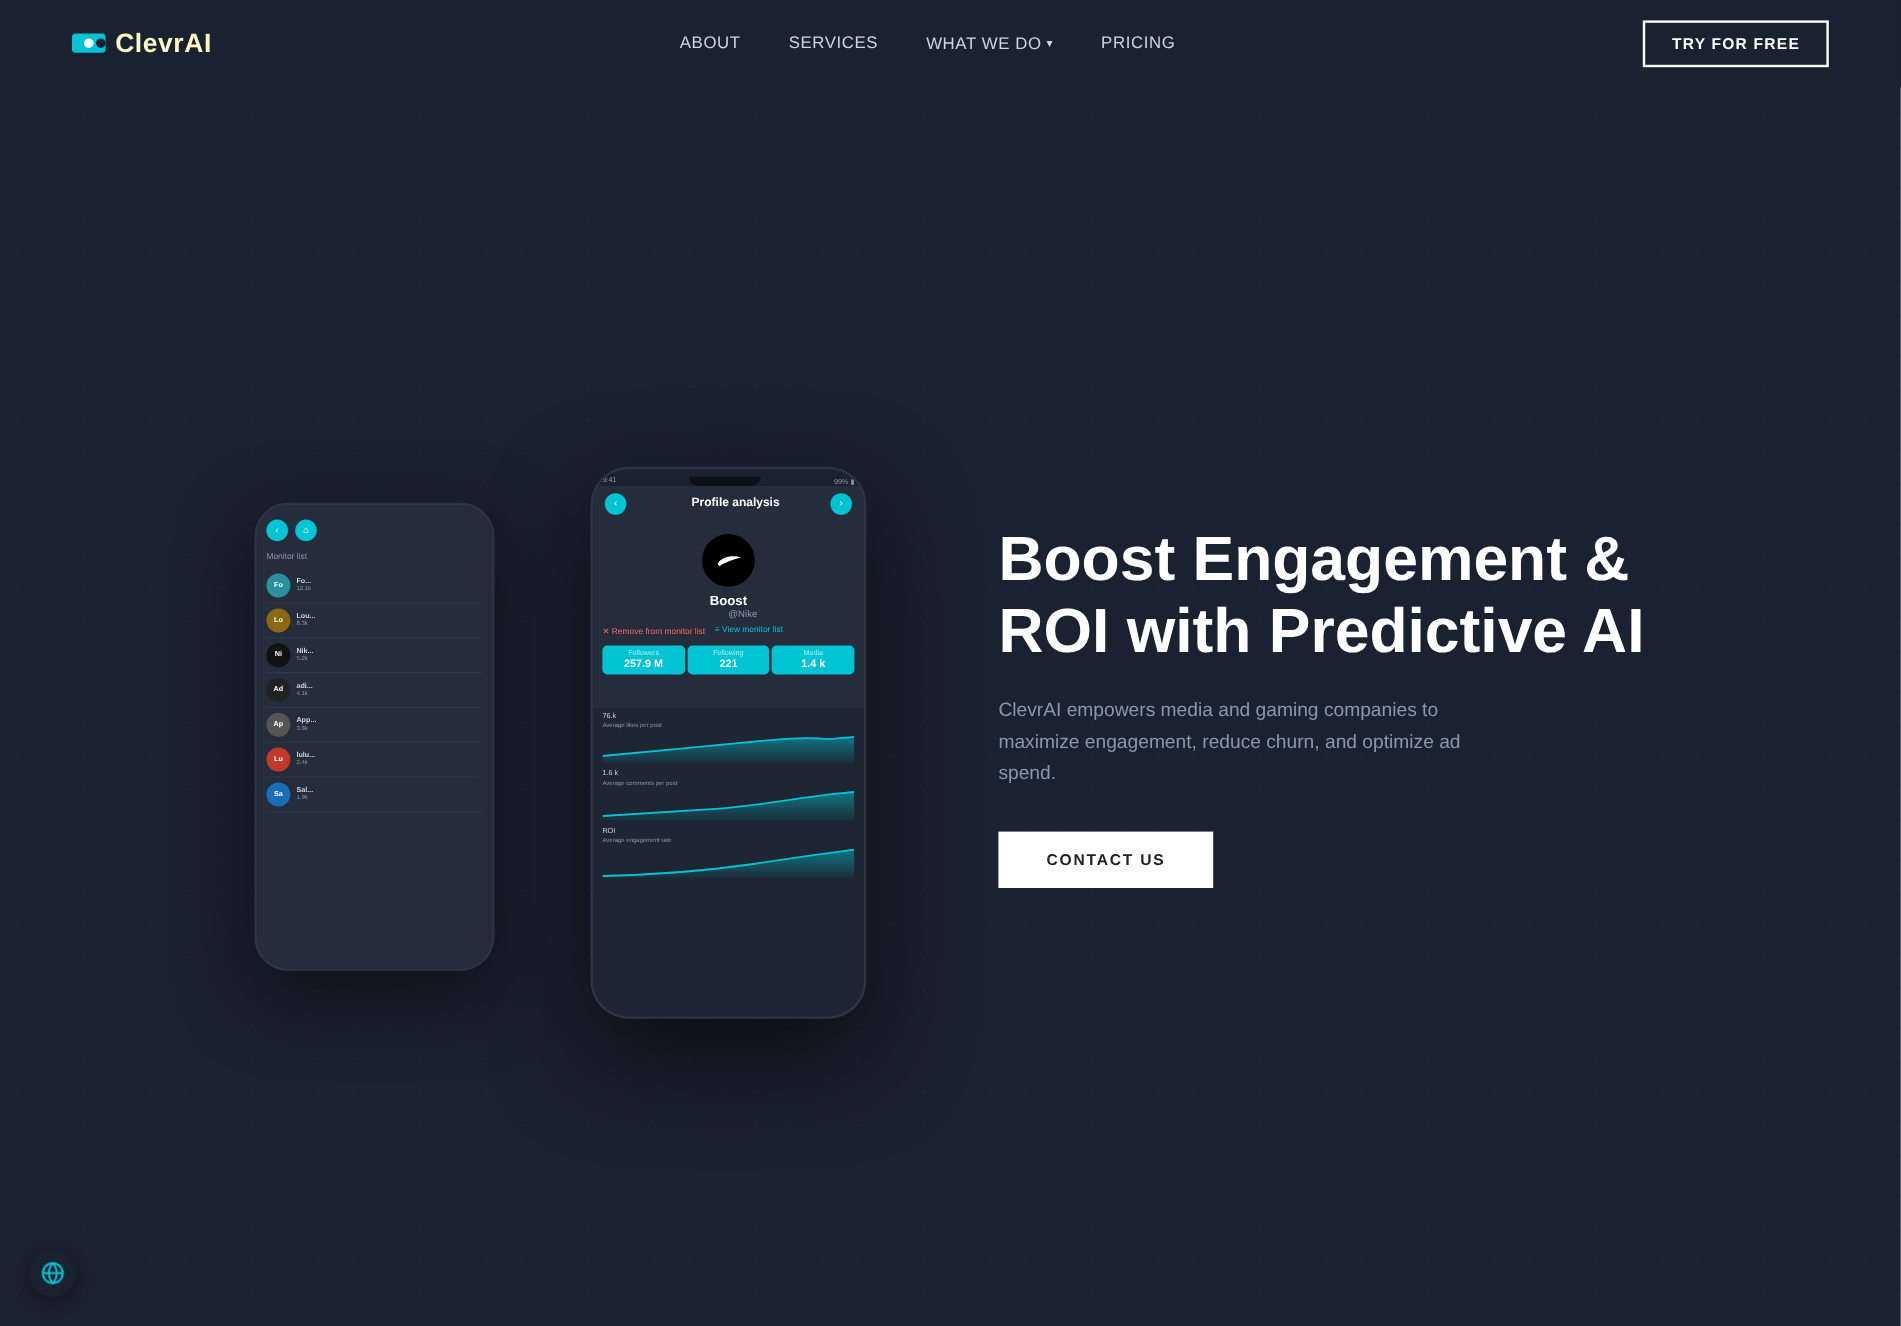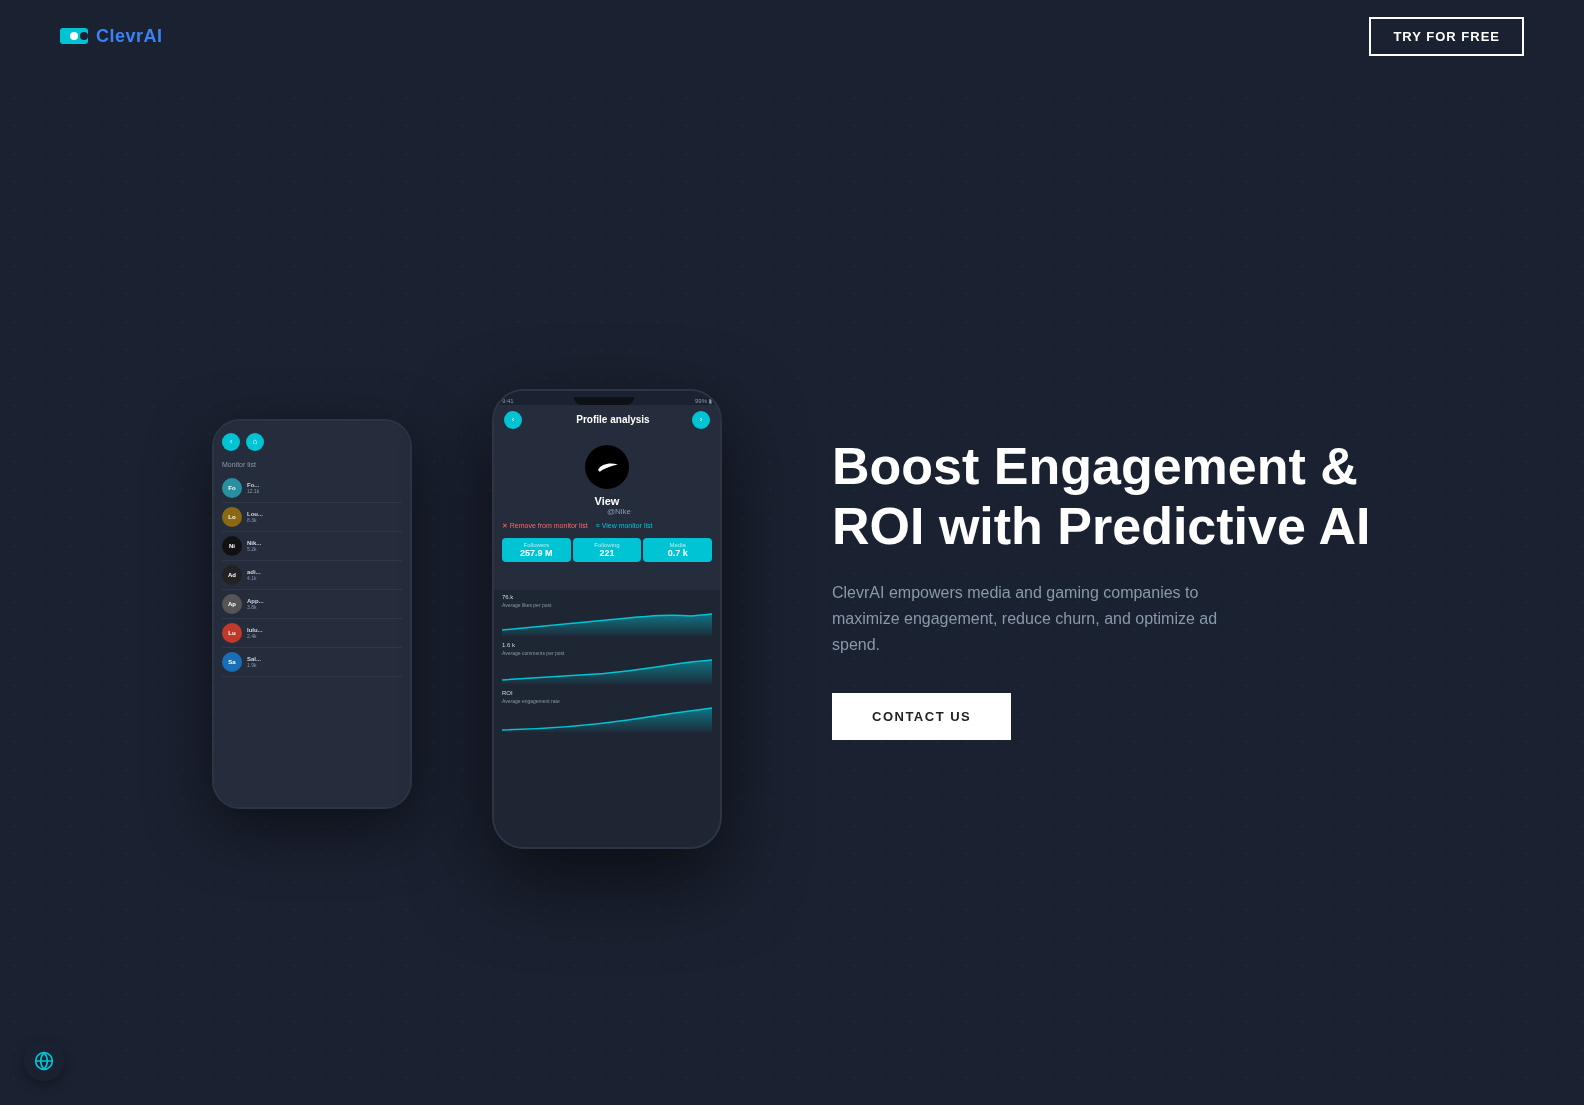--- a/index.html
+++ b/index.html
@@ -7,21 +7,21 @@
 
     
     nav {
       position: fixed; top: 0; left: 0; right: 0; z-index: 100;
       background: #1a2130;
       display: flex; align-items: center; justify-content: space-between;
       padding: 0 60px; height: 72px;
     }
     .logo {
       display: flex; align-items: center; gap: 8px;
-      color: #3b82f6; font-size: 18px; font-weight: 700; letter-spacing: 0.5px;
+      color: #fef9c3; font-size: 22px; font-weight: 700; letter-spacing: 0.5px;
     }
     .logo-icon {
       width: 28px; height: 16px; background: #00c4d4;
       border-radius: 3px; display: flex; align-items: center; justify-content: center;
     }
     .logo-icon::before {
       content: '';
       display: block; width: 8px; height: 8px; background: #fff; border-radius: 50%;
       box-shadow: 10px 0 0 #1a2130;
     }
@@ -200,20 +200,31 @@
     }
   </style>
 </head>
 <body>
 
 <nav>
   <div class="logo">
     <div class="logo-icon"></div>
     <span>ClevrAI</span>
   </div>
+  <ul class="nav-links">
+    <li><a href="#">ABOUT</a></li>
+    <li><a href="#">SERVICES</a></li>
+    <li>
+      <a href="#" class="what-we-do">
+        <span>WHAT WE DO</span>
+        <span class="chevron-icon">▾</span>
+      </a>
+    </li>
+    <li><a href="#">PRICING</a></li>
+  </ul>
   <button class="try-btn">TRY FOR FREE</button>
 </nav>
 
 <section class="hero">
   <div class="hero-bg-pattern"></div>
   <div class="hero-content">
 
     <div class="phones-container">
 
       <div class="phone-back">
@@ -286,38 +297,38 @@
           <span class="profile-title">Profile analysis</span>
           <div class="phone-nav-btn">›</div>
         </div>
         <div class="profile-section">
           <div class="profile-logo">
 
             <svg class="nike-swoosh" viewBox="0 0 40 20" xmlns="http://www.w3.org/2000/svg">
               <path d="M5 15 C10 5, 25 2, 38 6 C30 8, 15 12, 8 18 Z" fill="white"></path>
             </svg>
           </div>
-          <div class="profile-name">View</div>
+          <div class="profile-name">Boost</div>
           <div class="profile-handle">@Nike</div>
           <div class="profile-actions">
             <span class="action-x">✕ Remove from monitor list</span>
             <span class="action-link">≡ View monitor list</span>
           </div>
           <div class="stats-row">
             <div class="stat-box">
               <div class="stat-label">Followers</div>
               <div class="stat-value">257.9 M</div>
             </div>
             <div class="stat-box">
               <div class="stat-label">Following</div>
               <div class="stat-value">221</div>
             </div>
             <div class="stat-box">
               <div class="stat-label">Media</div>
-              <div class="stat-value">0.7 k</div>
+              <div class="stat-value">1.4 k</div>
             </div>
           </div>
         </div>
 
         <div class="chart-section">
 
           <div class="chart-item">
             <div class="chart-label-row">
               <span class="chart-title">76.k</span>
             </div>

